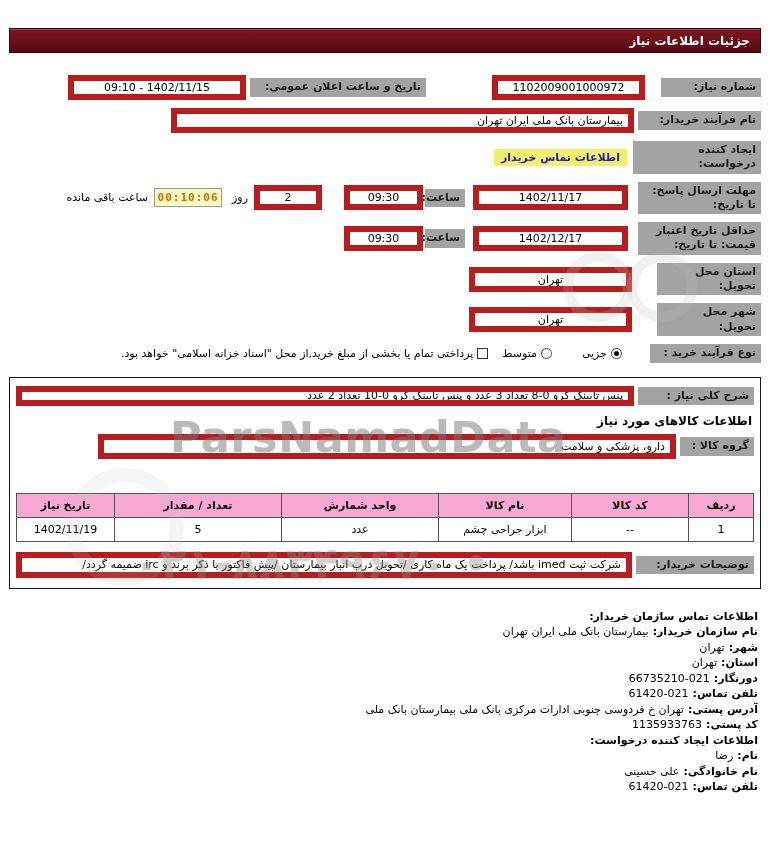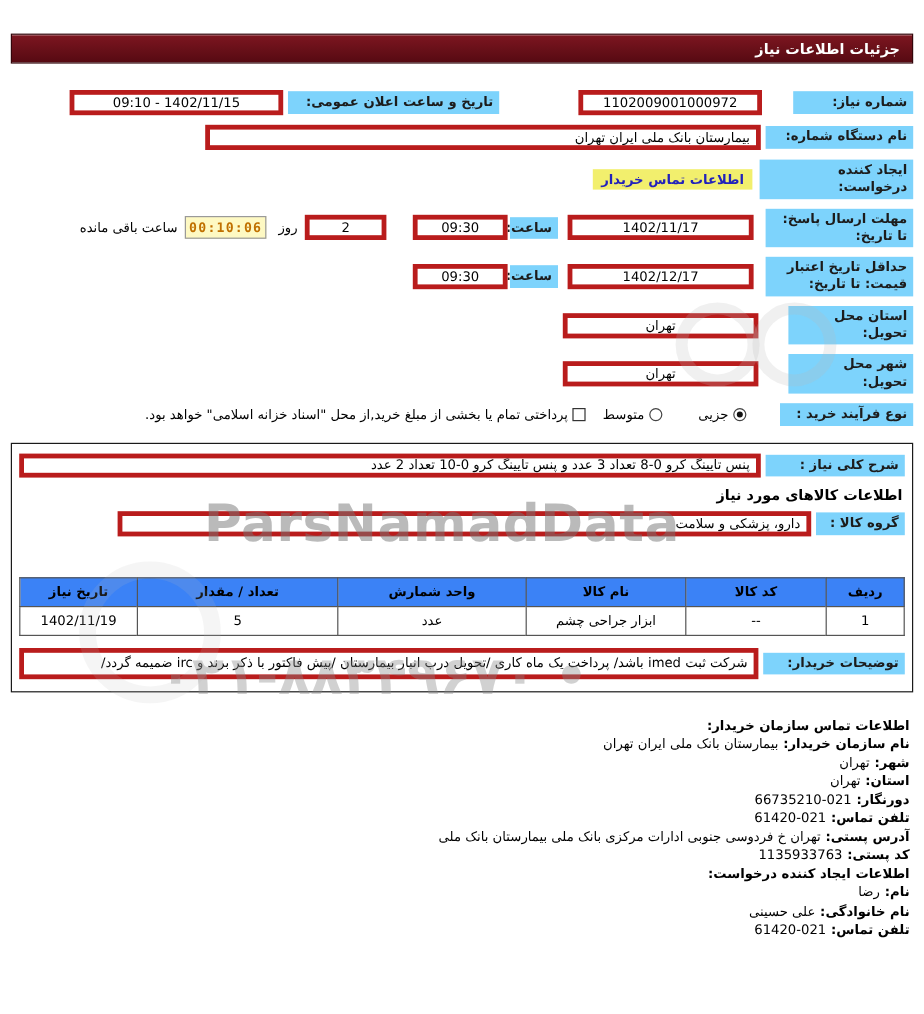--- a/index.html
+++ b/index.html
@@ -7,23 +7,23 @@
   .page{position:relative;width:770px;height:845px;background:#fff;overflow:hidden;
         direction:rtl;font-family:"DejaVu Sans","Liberation Sans",sans-serif;color:#000;border-radius:11px;}
   
   .titlebar{margin:28px 9px 0;height:25px;display:flex;align-items:center;
             background:linear-gradient(#7d1620,#560a12);border:1px solid #33050a;
             box-shadow:inset 0 1px 0 rgba(255,255,255,.25);
             color:#fff;font-size:12px;font-weight:bold;padding:0 10px;box-sizing:border-box;}
   
   .form{margin:22px 9px 0;}
   .row{display:flex;align-items:center;margin-bottom:8px;min-height:19px;}
-  .lbl{background:#7dd3fc;color:#1c1c1c;font-size:11px;font-weight:bold;
+  .lbl{background:#a3a3a3;color:#1c1c1c;font-size:11px;font-weight:bold;
        padding:2px 5px;line-height:1.3;box-sizing:border-box;text-align:right;}
-  .field{box-sizing:border-box;border:4px solid #b91c1c;background:#fff;font-size:11px;
+  .field{box-sizing:border-box;border:6px solid #b91c1c;background:#fff;font-size:11px;
          min-height:19px;display:flex;align-items:center;justify-content:center;
          padding:0 5px;white-space:nowrap;overflow:hidden;}
   .field.start{justify-content:flex-start;}
   .link{background:#f2ef6d;color:#2222bb;font-size:11px;font-weight:bold;
         padding:2px 7px;cursor:pointer;white-space:nowrap;margin-left:44px;}
   .timer{box-sizing:border-box;border:1px solid #9a9a9a;background:#fef9c3;
          color:#c07000;font-weight:bold;font-size:11px;letter-spacing:1px;
          font-family:"DejaVu Sans Mono","Liberation Mono",monospace;
          min-height:19px;display:flex;align-items:center;justify-content:center;}
   .plain{font-size:11px;white-space:nowrap;}
@@ -33,21 +33,21 @@
          margin-left:4px;box-sizing:border-box;position:relative;flex:0 0 auto;}
   .radio.checked::after{content:"";position:absolute;inset:2px;border-radius:50%;background:#111;}
   .checkbox{width:11px;height:11px;border:1px solid #333;background:#fff;
             margin-left:4px;box-sizing:border-box;flex:0 0 auto;}
   
   .box{margin:14px 9px 0;border:1px solid #1a1a1a;padding:8px 6px 10px;box-sizing:border-box;}
   .box .row{margin-bottom:6px;}
   .section-head{font-size:12px;font-weight:bold;margin:8px 2px 6px;}
   .spacer{height:26px;}
   table.items{width:100%;border-collapse:collapse;font-size:11px;margin-top:2px;}
-  table.items th{background:#3b82f6;border:1px solid #555;font-weight:bold;padding:5px 2px;}
+  table.items th{background:#f9a8d4;border:1px solid #555;font-weight:bold;padding:5px 2px;}
   table.items td{border:1px solid #555;background:#fff;text-align:center;padding:5px 2px;}
   
   .contact{margin:20px 12px 0;font-size:11px;line-height:15.5px;}
   .cline b{font-weight:bold;margin-left:4px;}
   
   .wm{position:absolute;inset:0;pointer-events:none;z-index:5;}
   .wm-brand{position:absolute;top:412px;left:170px;direction:ltr;font-size:43px;font-weight:bold;
             color:#777;opacity:.5;letter-spacing:.5px;font-family:"DejaVu Sans","Liberation Sans",sans-serif;}
   .wm-phone{position:absolute;top:538px;left:133px;font-size:44px;font-weight:bold;color:#888;opacity:.38;}
   .stamp{position:absolute;border-radius:50%;border:10px solid #bbb;opacity:.22;}
@@ -61,27 +61,27 @@
 <div class="page">
 
   <div class="titlebar">
     <span>جزئیات اطلاعات نیاز</span>
   </div>
 
   <div class="form">
 
     <div class="row">
       <span class="lbl" style="width:100px">شماره نیاز:</span>
-      <span class="field" style="width:153px;margin-right:26px">1102009001000972</span>
+      <span class="field" style="width:153px;margin-right:16px">1102009001000972</span>
       <span class="lbl" style="width:176px;margin-right:66px">تاریخ و ساعت اعلان عمومی:</span>
       <span class="field" style="width:178px;margin-right:4px">1402/11/15 - 09:10</span>
     </div>
 
     <div class="row">
-      <span class="lbl" style="width:123px">نام دستگاه شماره:</span>
+      <span class="lbl" style="width:123px">نام فرآیند خریدار:</span>
       <span class="field start" style="width:463px;margin-right:4px">بیمارستان بانک ملی ایران تهران</span>
     </div>
 
     <div class="row">
       <span class="lbl" style="width:128px">ایجاد کننده درخواست:</span>
       <span class="link" style="margin-right:6px">اطلاعات تماس خریدار</span>
     </div>
 
     <div class="row">
       <span class="lbl" style="width:123px">مهلت ارسال پاسخ: تا تاریخ:</span>

